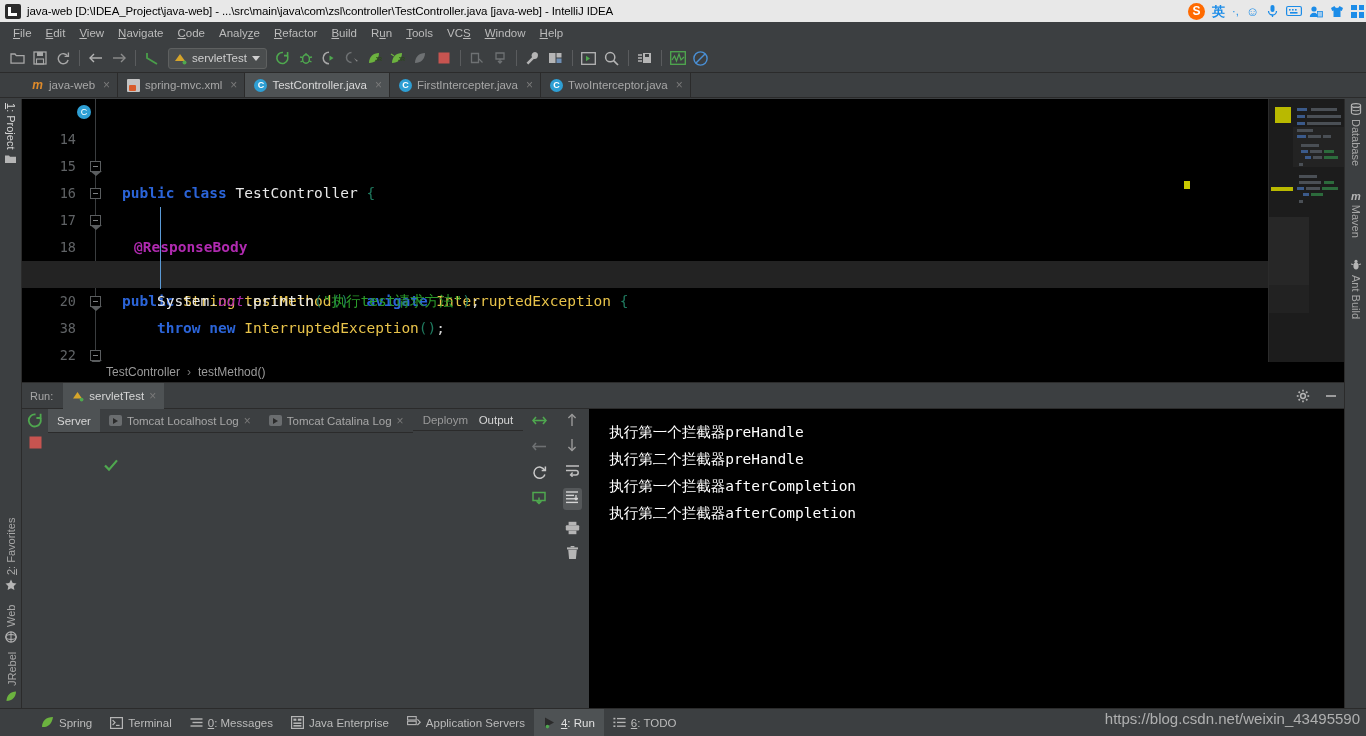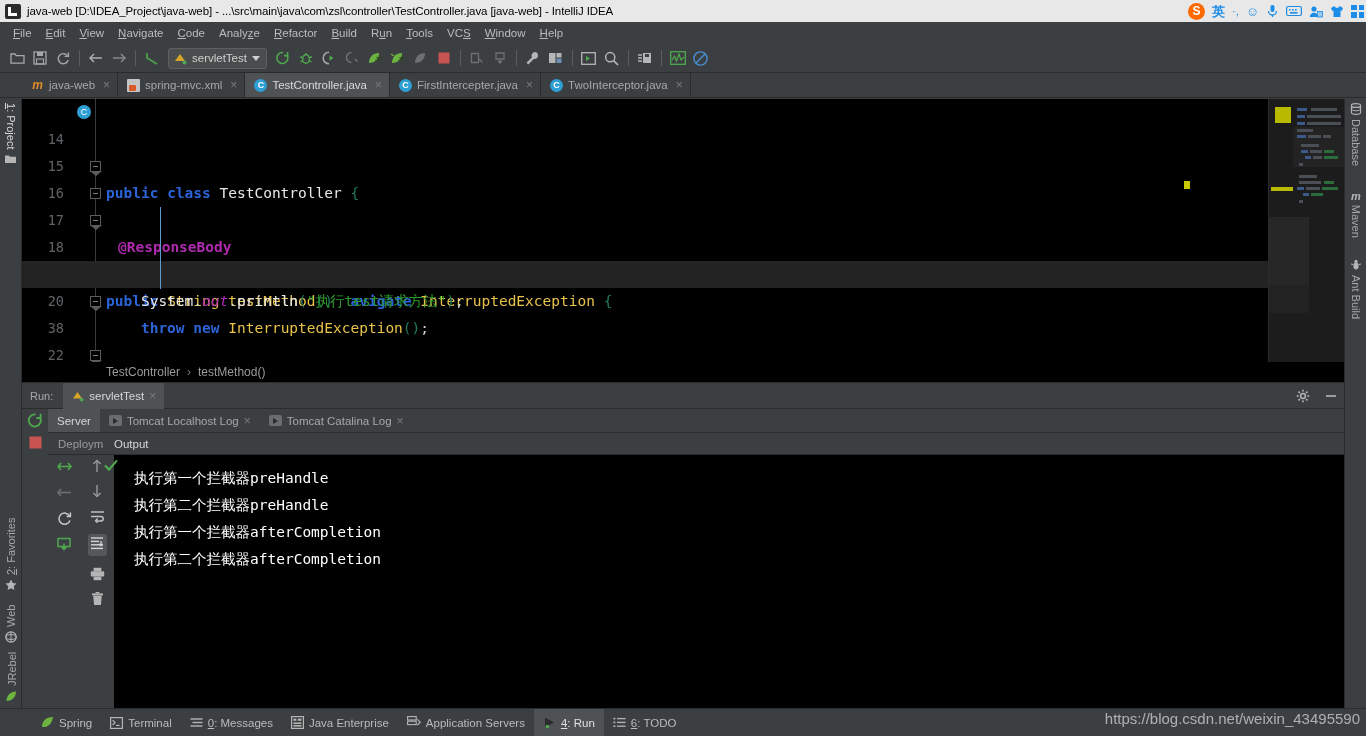--- a/index.html
+++ b/index.html
@@ -132,24 +132,24 @@
     background: #000; overflow: hidden;
   }
   .code-area { position: absolute; left: 0; top: 0; right: 76px; bottom: 0; }
   .ln {
     position: relative; height: 27px; line-height: 27px;
     font-family: "DejaVu Sans Mono", monospace; font-size: 14.5px;
     white-space: pre;
   }
   .ln.hl { background: #232323; }
   .ln .num {
-    position: absolute; left: 0; width: 42px; text-align: right;
+    position: absolute; left: 12px; width: 42px; text-align: right;
     color: #606366; font-size: 13.5px;
   }
-  .ln .txt { position: absolute; left: 84px; }
+  .ln .txt { position: absolute; left: 100px; }
   .gutter-line {
     position: absolute; left: 73px; top: 0; bottom: 0; width: 1px; background: #3a3d3f;
   }
   .fold {
     position: absolute; left: 68px; width: 11px; height: 11px;
     border: 1px solid #5a5d5f; background: #000;
   }
   .fold::after {
     content: ""; position: absolute; left: 2px; top: 4px;
     width: 5px; height: 1px; background: #7d8082;
@@ -220,21 +220,21 @@
   }
   .runhead-right {
     position: absolute; right: 6px; display: flex; align-items: center; gap: 14px;
   }
   .runbody { flex: 1; display: flex; position: relative; }
 
   .runside {
     width: 26px; background: #3c3f41; display: flex; flex-direction: column;
     align-items: center; padding-top: 3px; gap: 8px; flex: none;
   }
-  .runcontent { flex: 1; display: flex; flex-direction: column; min-width: 0; }
+  .runcontent { flex: 1; display: flex; flex-direction: row; min-width: 0; }
 
   .logtabs {
     height: 24px; display: flex; align-items: stretch;
     border-bottom: 1px solid #2b2b2b;
   }
   .ltab {
     display: flex; align-items: center; gap: 5px; padding: 0 9px;
     font-size: 11.5px; color: #a7a7a7; white-space: nowrap;
   }
   .ltab.active { background: #4e5254; color: #d6d6d6; }

